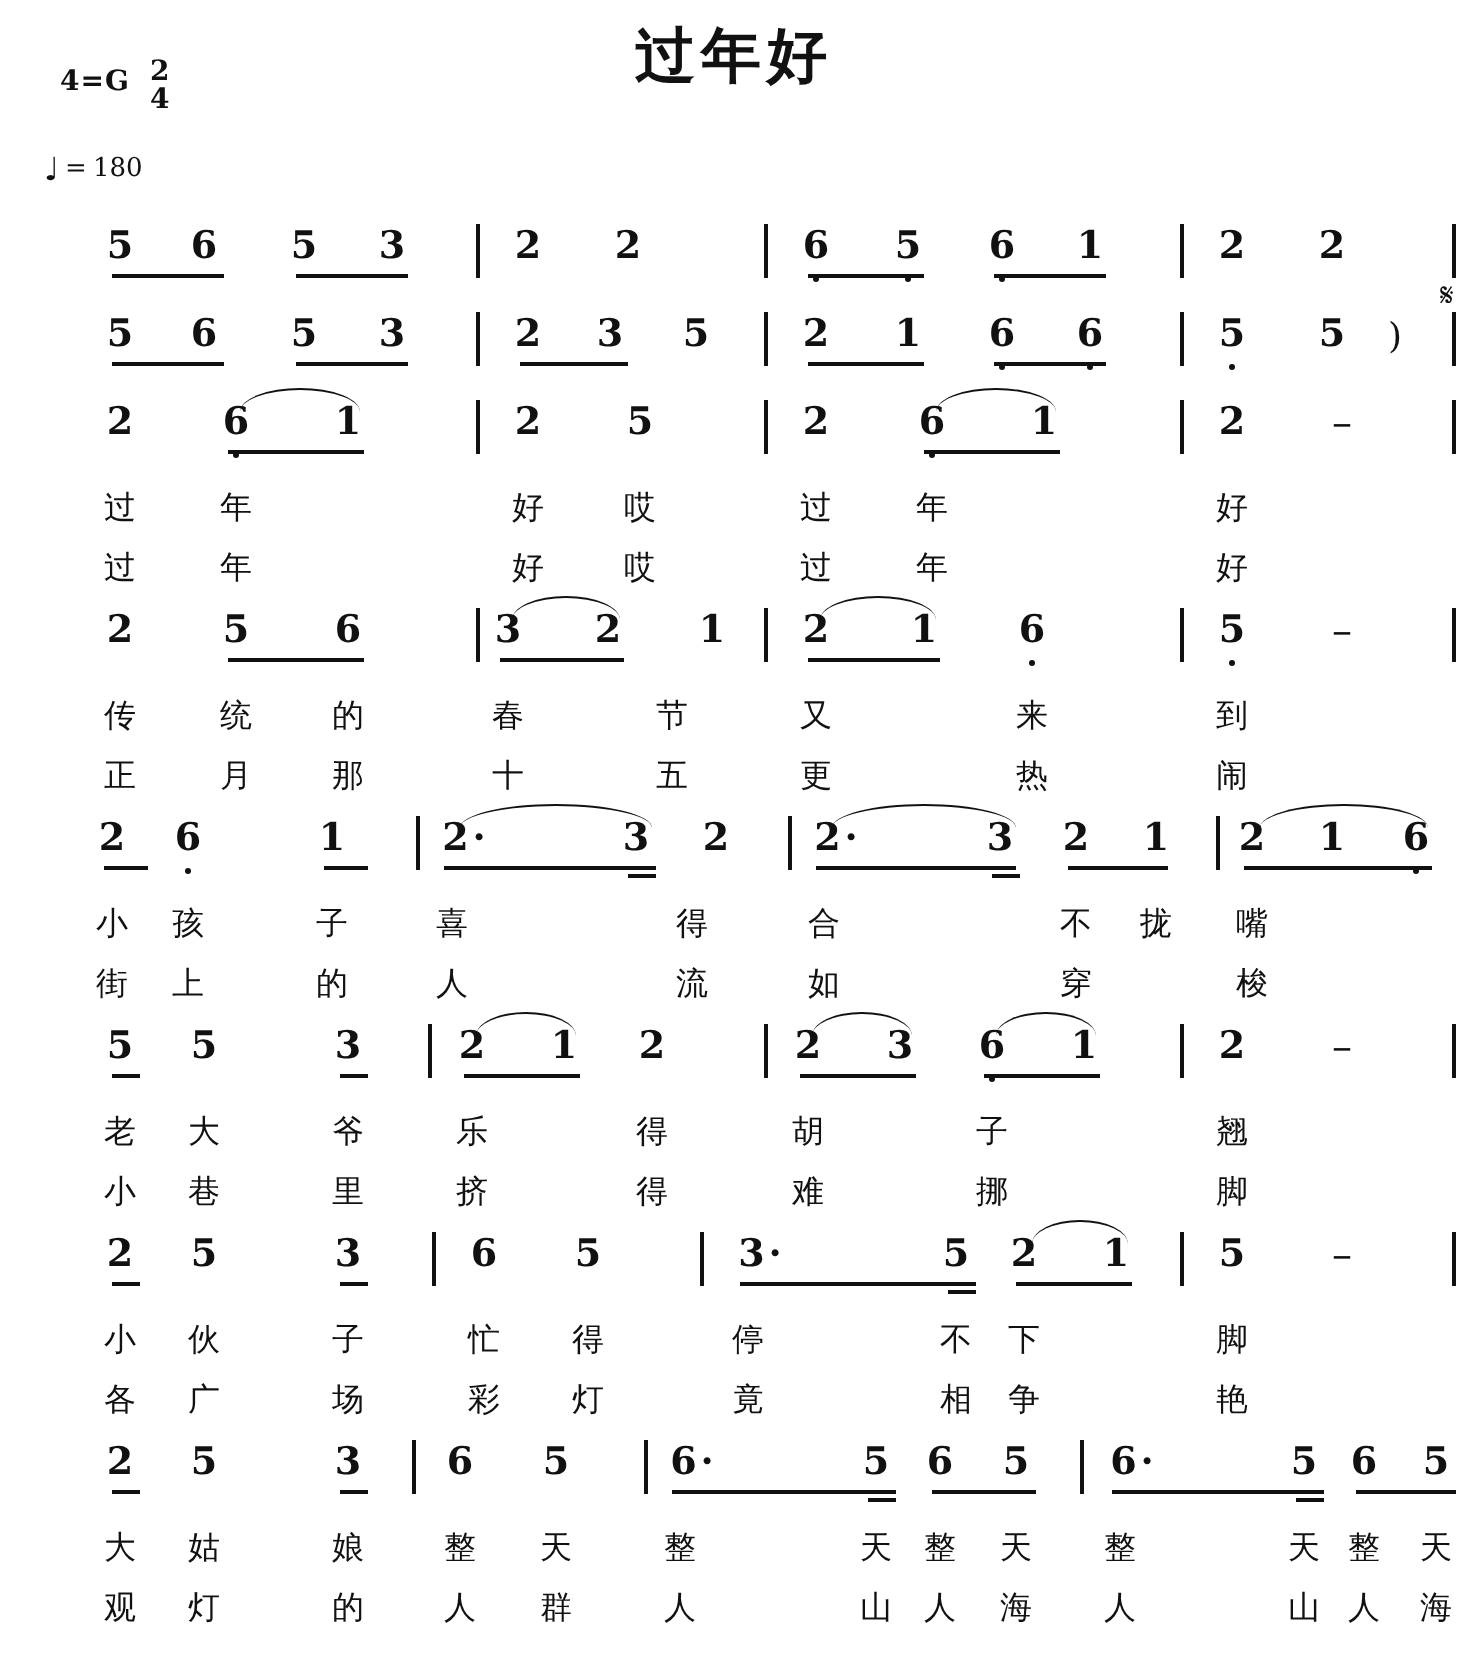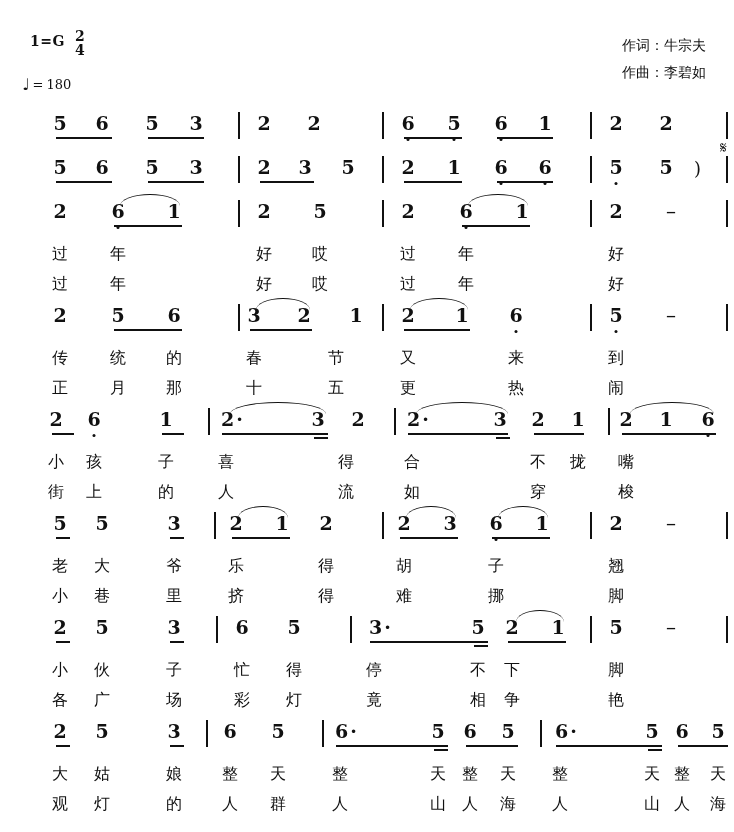--- a/index.html
+++ b/index.html
@@ -186,39 +186,36 @@
   .mark {
     position: absolute;
     font-family: "DejaVu Serif", "Liberation Serif", serif;
   }
 </style>
 </head>
 <body>
 
 <div id="sheet-header">
 
+  <div id="song-title">过年好</div>
 
   <div id="key-block">
-    <span id="key-sig">1=G</span>
+    <span id="key-sig">4=G</span>
     <span id="time-sig">
       <span class="num">2</span>
       <span class="den">4</span>
     </span>
   </div>
 
   <div id="tempo-block">
     <span class="quarter-note">♩</span>
     <span>=</span>
     <span>180</span>
   </div>
 
-  <div id="credits">
-    <div>作词：牛宗夫</div>
-    <div>作曲：李碧如</div>
-  </div>
 </div>
 
 <div id="score">
     <div class="sys">
       <div class="noterow">
         <div class="barline" style="left: 212px;"></div>
         <div class="barline" style="left: 356px;"></div>
         <div class="barline" style="left: 564px;"></div>
         <div class="barline" style="left: 700px;"></div>
         <div class="cell" style="left: 25px; width: 18px;"><span class="note">5</span></div>

